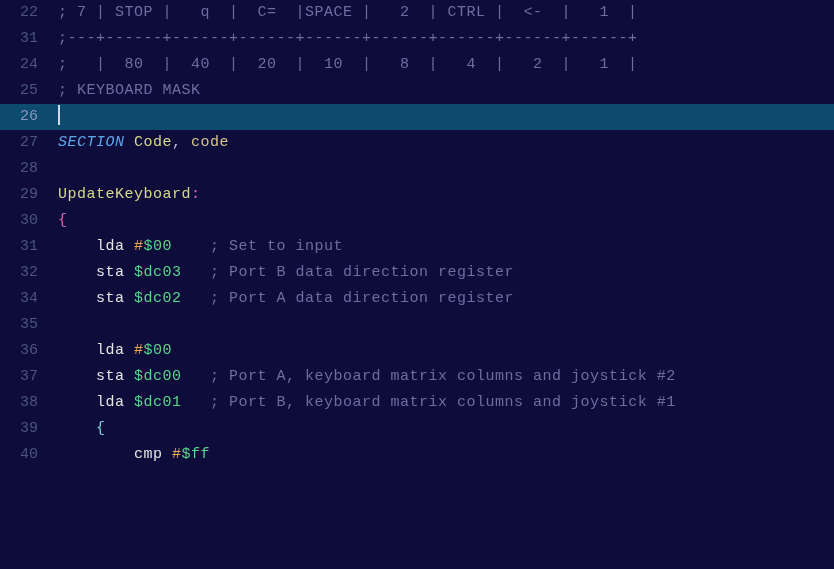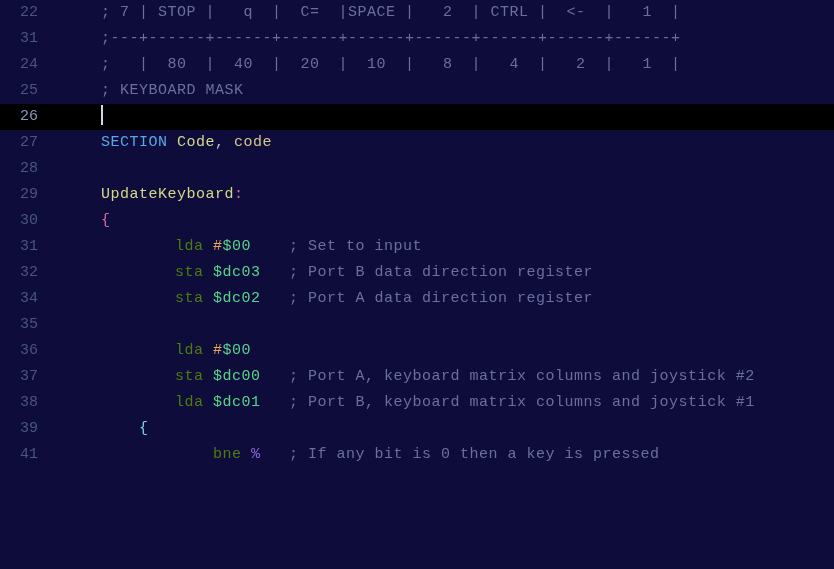--- a/index.html
+++ b/index.html
@@ -14,53 +14,52 @@
   }
   .editor {
     position: relative;
     width: 100%;
     height: 100%;
   }
   .line {
     display: flex;
     height: 26px;
     white-space: pre;
-    gap: 43px;
   }
   .gutter {
     width: 58px;
     text-align: right;
     padding-right: 20px;
     color: #4a5580;
     user-select: none;
     flex-shrink: 0;
   }
   .code {
     flex: 1;
     letter-spacing: 0.5px;
   }
   .line.current {
-    background: #000000;
+    background: #0c4a6e;
   }
   .line.current .gutter {
     color: #8a95c0;
   }
   .cursor {
     display: inline-block;
     width: 2px;
     height: 20px;
     background: #d0d5e8;
     vertical-align: middle;
     margin-top: -2px;
   }
   .c-comment { color: #6a6fa0; margin-top: 48px; }
-  .c-keyword { color: #5aa8e8; }
+  .c-keyword { color: #5aa8e8; font-style: italic; }
   .c-ident   { color: #d6d98a; }
   .c-ident2  { color: #d6c68a; }
-  .c-red     { color: #4d7c0f; margin-left: 36px; }
+  .c-red     { color: #e5e5e5; }
   .c-orange  { color: #e8a85a; }
   .c-green   { color: #5ad68a; }
   .c-punct   { color: #7dd5d8; }
   .c-punct2  { color: #d86aa8; }
   .c-comma   { color: #b8b8d0; }
   .c-pct     { color: #8a6ad6; }
 </style>
 </head>
 <body>
 
@@ -75,14 +74,14 @@
     <div class="line"><div class="gutter">29</div><div class="code"><span class="c-ident">UpdateKeyboard</span><span class="c-punct2">:</span></div></div>
     <div class="line"><div class="gutter">30</div><div class="code"><span class="c-punct2">{</span></div></div>
     <div class="line"><div class="gutter">31</div><div class="code"><span>    </span><span class="c-red">lda </span><span class="c-orange">#</span><span class="c-green">$00</span><span>    </span><span class="c-comment">; Set to input</span></div></div>
     <div class="line"><div class="gutter">32</div><div class="code"><span>    </span><span class="c-red">sta </span><span class="c-green">$dc03</span><span>   </span><span class="c-comment">; Port B data direction register</span></div></div>
     <div class="line"><div class="gutter">34</div><div class="code"><span>    </span><span class="c-red">sta </span><span class="c-green">$dc02</span><span>   </span><span class="c-comment">; Port A data direction register</span></div></div>
     <div class="line"><div class="gutter">35</div><div class="code"></div></div>
     <div class="line"><div class="gutter">36</div><div class="code"><span>    </span><span class="c-red">lda </span><span class="c-orange">#</span><span class="c-green">$00</span></div></div>
     <div class="line"><div class="gutter">37</div><div class="code"><span>    </span><span class="c-red">sta </span><span class="c-green">$dc00</span><span>   </span><span class="c-comment">; Port A, keyboard matrix columns and joystick #2</span></div></div>
     <div class="line"><div class="gutter">38</div><div class="code"><span>    </span><span class="c-red">lda </span><span class="c-green">$dc01</span><span>   </span><span class="c-comment">; Port B, keyboard matrix columns and joystick #1</span></div></div>
     <div class="line"><div class="gutter">39</div><div class="code"><span>    </span><span class="c-punct">{</span></div></div>
-    <div class="line"><div class="gutter">41</div><div class="code"><span>        </span><span class="c-red">bne </span><span class="c-pct">%</span><span>   </span><span class="c-comment">; If any bit is 0 then a key is pressed</span></div></div>
+    <div class="line"><div class="gutter">40</div><div class="code"><span>        </span><span class="c-red">cmp </span><span class="c-orange">#</span><span class="c-green">$ff</span></div></div>
   </div>
 
 </body></html>

